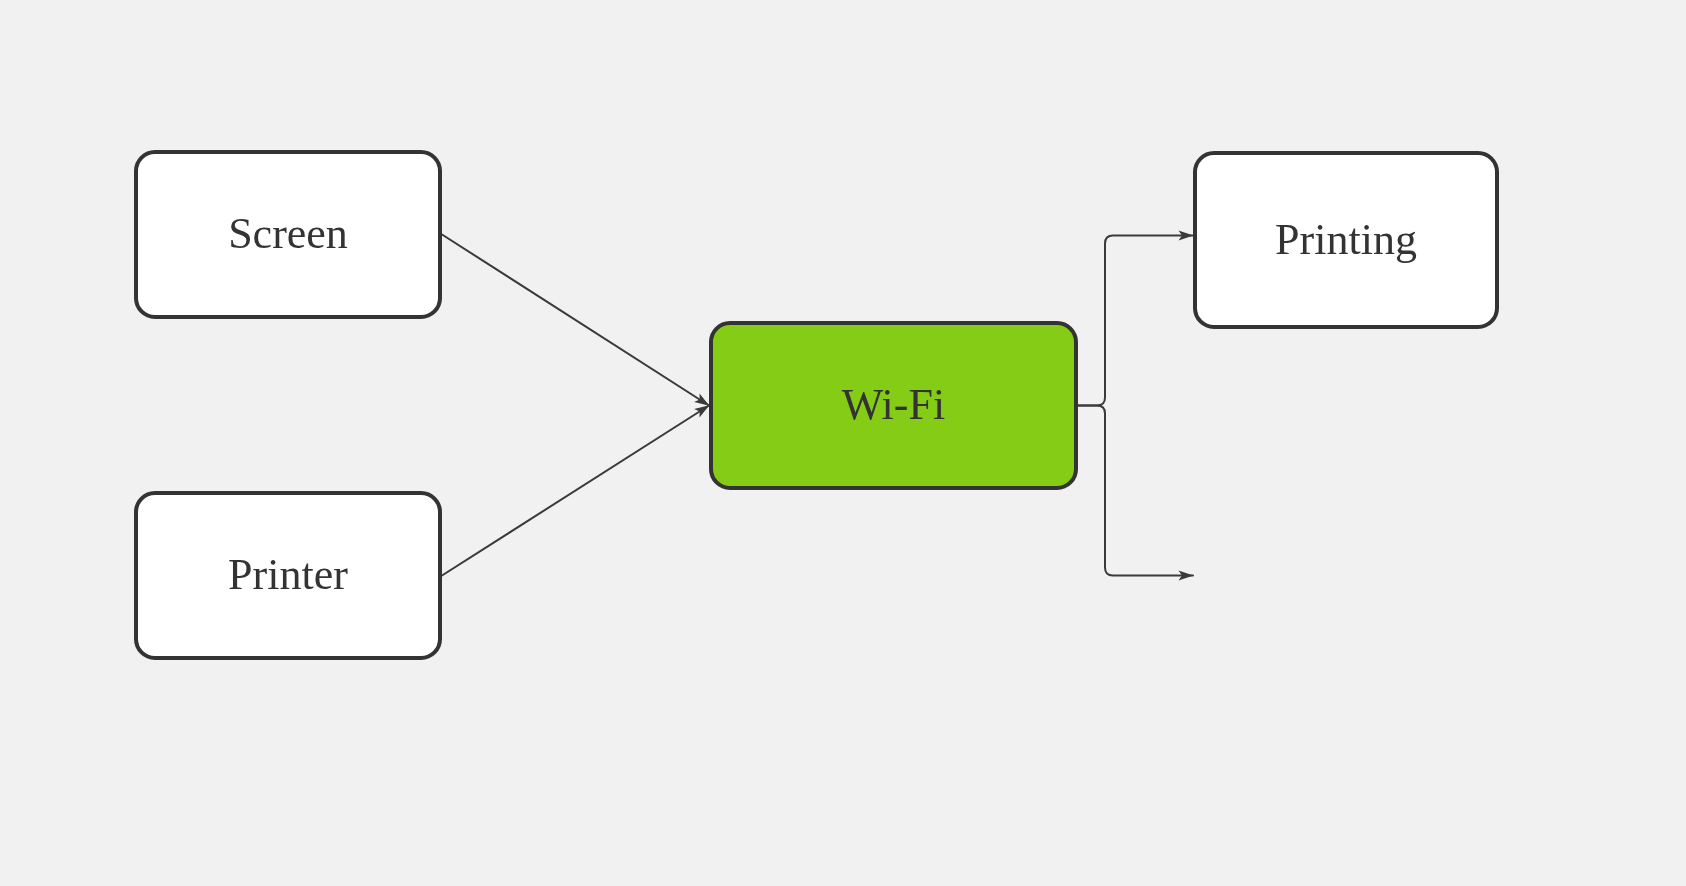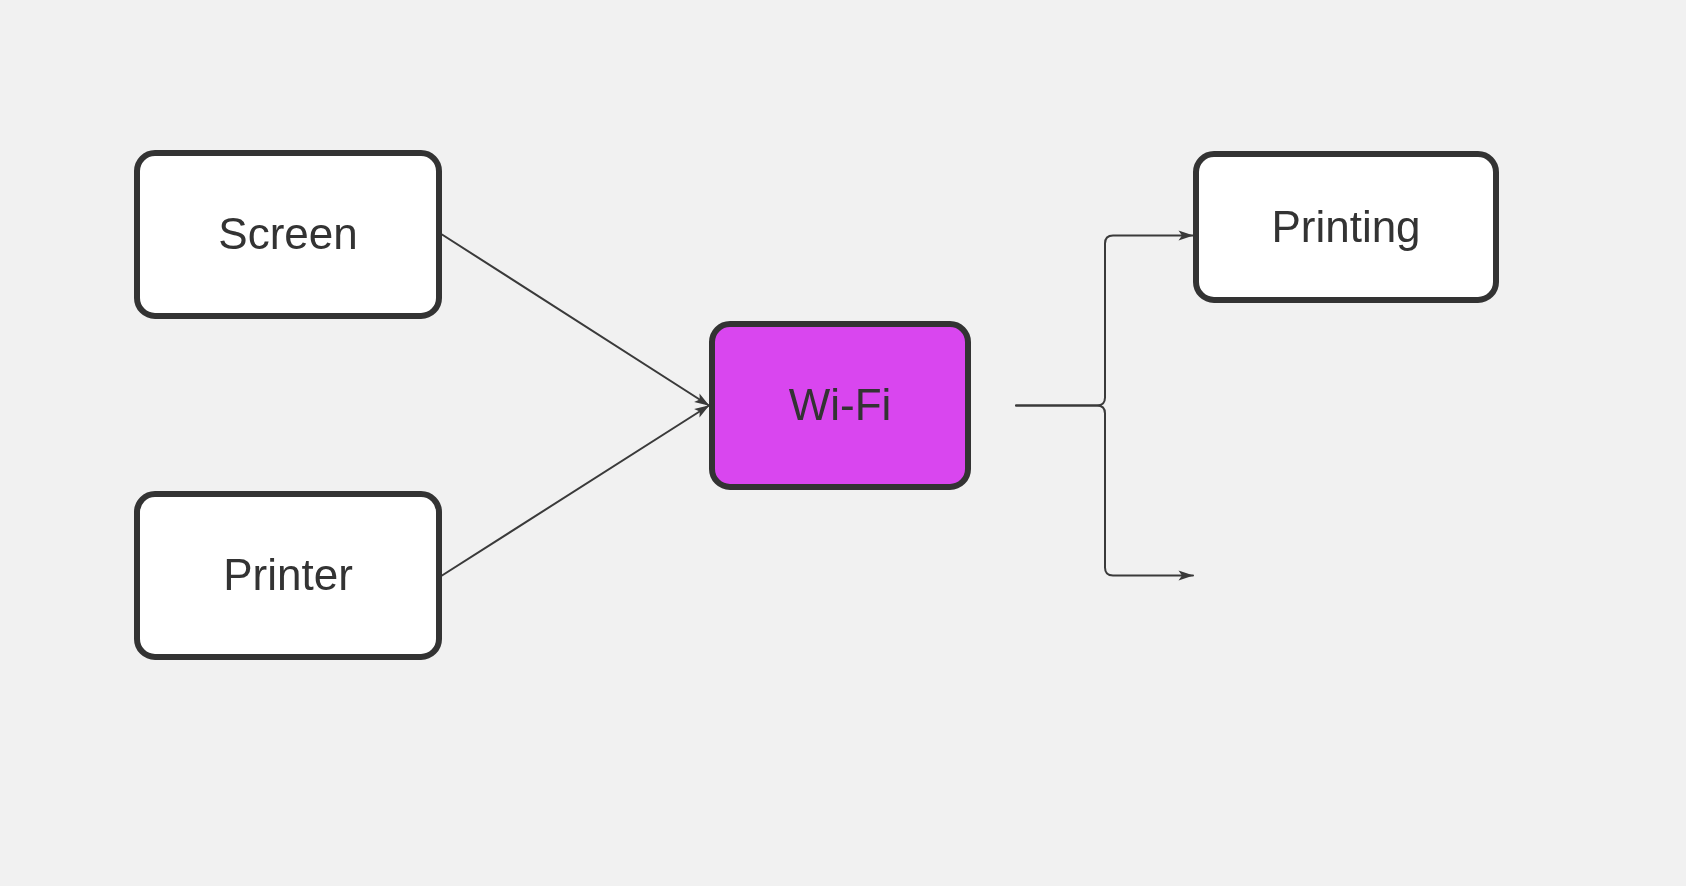--- a/index.html
+++ b/index.html
@@ -18,26 +18,27 @@
   .edge-layer {
     position: absolute;
     left: 0;
     top: 0;
     width: 1686px;
     height: 886px;
   }
   .node {
     position: absolute;
     box-sizing: border-box;
-    border: 6px solid #6d28d9;
+    border: 4px solid #6d28d9;
     border-radius: 21px;
     background: #fff;
     display: flex;
     align-items: center;
     justify-content: center;
+    font-family: Liberation Serif, serif;
   }
   .node-label {
     font-size: 44px;
     line-height: 1.2;
     color: #333;
     white-space: nowrap;
     user-select: none;
   }
 </style>
 </head>
@@ -60,22 +61,22 @@
   </svg>
 
   <div class="node" style="left: 134px; top: 150px; width: 308px; height: 169px; background: rgb(255, 255, 255); border-color: rgb(51, 51, 51); color: rgb(51, 51, 51);">
     <span class="node-label">Screen</span>
   </div>
 
   <div class="node" style="left: 134px; top: 491px; width: 308px; height: 169px; background: rgb(255, 255, 255); border-color: rgb(51, 51, 51); color: rgb(51, 51, 51); justify-content: center;">
     <span class="node-label">Printer</span>
   </div>
 
-  <div class="node" style="left: 709px; top: 321px; width: 262px; height: 169px; background: #d946ef; border-color: rgb(51, 51, 51); color: rgb(51, 51, 51); text-align: right;">
+  <div class="node" style="left: 709px; top: 321px; width: 369px; height: 169px; background: #84cc16; border-color: rgb(51, 51, 51); color: rgb(51, 51, 51); text-align: right;">
     <span class="node-label">Wi-Fi</span>
   </div>
 
-  <div class="node" style="left: 1193px; top: 151px; width: 306px; height: 152px; background: rgb(255, 255, 255); border-color: rgb(51, 51, 51); color: rgb(51, 51, 51);">
+  <div class="node" style="left: 1193px; top: 151px; width: 306px; height: 178px; background: rgb(255, 255, 255); border-color: rgb(51, 51, 51); color: rgb(51, 51, 51);">
     <span class="node-label">Printing</span>
   </div>
 
 
 </div>
 
 </body></html>

